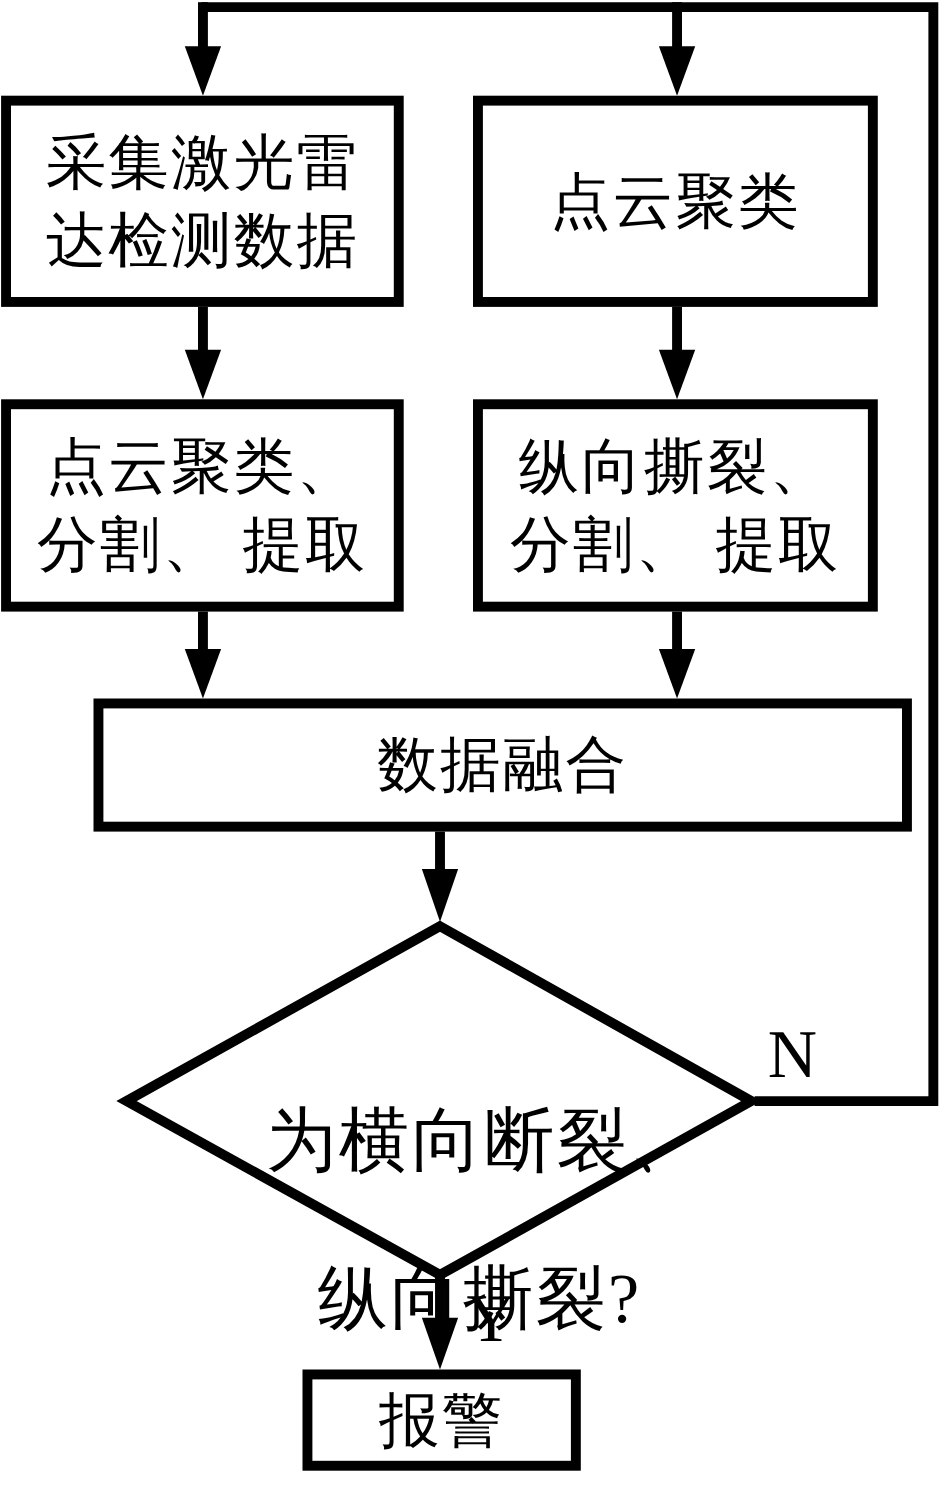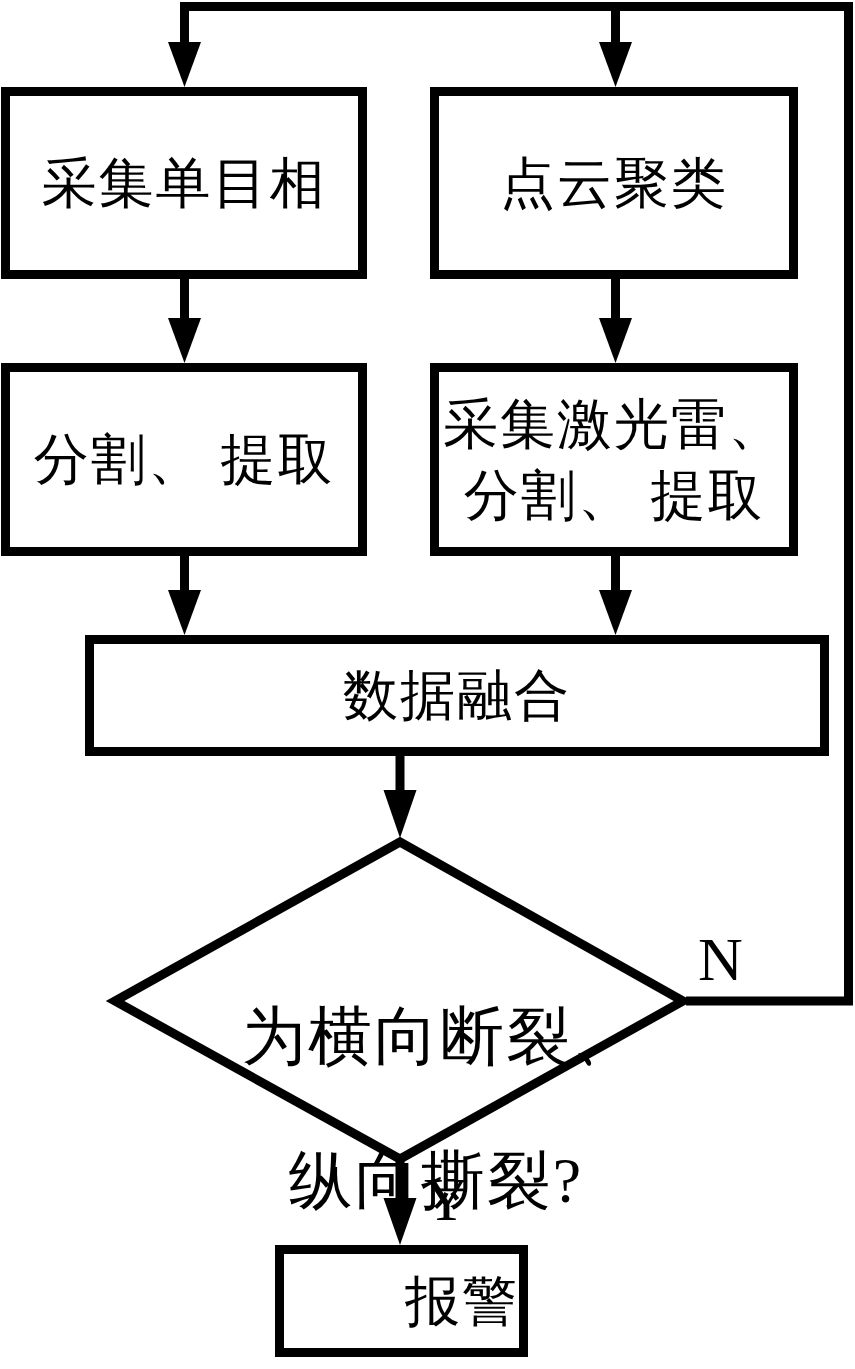--- a/index.html
+++ b/index.html
@@ -38,21 +38,21 @@
     line-height: 71px;
     letter-spacing: 2px;
     z-index: 2;
     white-space: pre;
   }
   .node-collect-lidar   { left: 1px;   top: 87px;   width: 366px; height: 192px; }
   .node-collect-camera  { left: 430px; top: 87px;   width: 368px; height: 192px; }
   .node-pointcloud      { left: 1px;   top: 363px;  width: 366px; height: 193px; }
   .node-image           { left: 430px; top: 363px;  width: 368px; height: 193px; }
   .node-fusion          { left: 85px;  top: 635px;  width: 744px; height: 121px; }
-  .node-alarm           { left: 275px; top: 1245px; width: 253px; height: 112px; align-items: flex-end; }
+  .node-alarm           { left: 275px; top: 1245px; width: 253px; height: 92px; }
 
   .decision-text {
     position: absolute;
     left: 170px;
     top: 929px;
     width: 460px;
     text-align: center;
     font-size: 64px;
     line-height: 72px;
     letter-spacing: 2px;
@@ -97,33 +97,35 @@
     <path d="M 400 755 V 796" fill="none" stroke="#000000" stroke-width="9"></path>
     <polygon points="383.5,790 416.5,790 400,838" fill="#000000"></polygon>
 
     <polygon points="400,842 683,1001 400,1159 115,1001" fill="#ffffff" stroke="#000000" stroke-width="9"></polygon>
 
     <path d="M 400 1159 V 1205" fill="none" stroke="#000000" stroke-width="9"></path>
     <polygon points="383.5,1198 416.5,1198 400,1245" fill="#000000"></polygon>
   </svg>
 
   <div class="node node-collect-lidar">
-    <span>采集单目相</span>
+    <span>采集激光雷</span>
+    <span>达检测数据</span>
   </div>
 
   <div class="node node-collect-camera">
     <span>点云聚类</span>
   </div>
 
   <div class="node node-pointcloud">
+    <span>点云聚类、</span>
     <span>分割、 提取</span>
   </div>
 
   <div class="node node-image">
-    <span>采集激光雷、</span>
+    <span>纵向撕裂、</span>
     <span>分割、 提取</span>
   </div>
 
   <div class="node node-fusion">
     <span>数据融合</span>
   </div>
 
   <div class="decision-text">
     <span>为横向断裂、</span><br>
     <span>纵向撕裂?</span>

